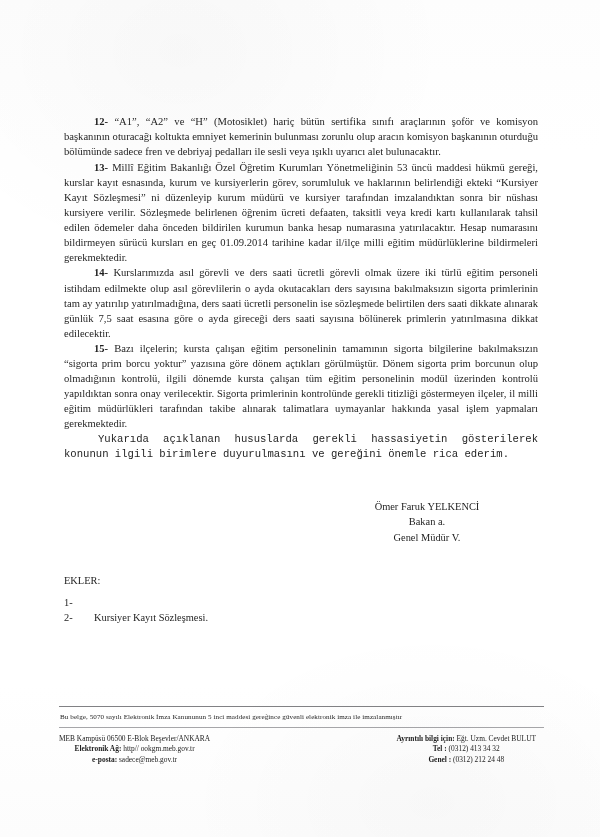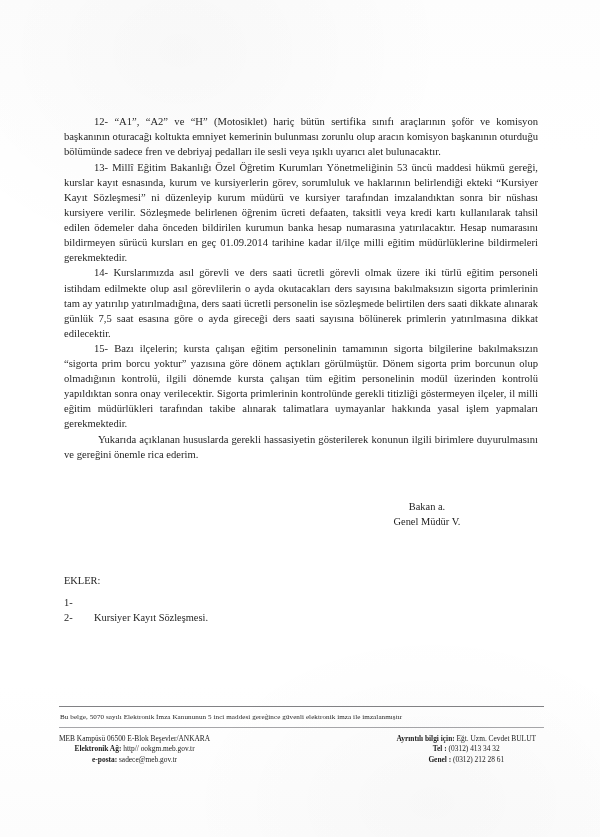--- a/index.html
+++ b/index.html
@@ -40,29 +40,30 @@
     margin: 0 0 0.5px 0;
     font-size: 10.6px;
     line-height: 15.05px;
     text-align: justify;
     text-justify: inter-word;
     text-indent: 30px;
     color: #1e1e1e;
     -webkit-font-smoothing: antialiased;
   }
   p.para .num {
-    font-weight: normal;
+    font-weight: bold;
   }
   p.closing {
     margin: 0;
     font-size: 10.6px;
     line-height: 15.05px;
     text-align: justify;
     text-indent: 34px;
     color: #1e1e1e;
+    font-family: Liberation Mono, monospace;
   }
   .sign-block {
     position: absolute;
     left: 332px;
     top: 499px;
     width: 190px;
     text-align: center;
     font-size: 10.4px;
     line-height: 15.4px;
     color: #1e1e1e;
@@ -153,20 +154,21 @@
 
   <div class="body-block">
     <p class="para"><span class="num">12-</span><span> “A1”, “A2”  ve “H” (Motosiklet) hariç bütün sertifika sınıfı araçlarının şoför ve komisyon başkanının oturacağı koltukta emniyet kemerinin bulunması zorunlu olup aracın komisyon başkanının oturduğu bölümünde sadece fren ve debriyaj pedalları ile sesli veya ışıklı uyarıcı alet bulunacaktır.</span></p>
     <p class="para"><span class="num">13-</span><span> Millî Eğitim Bakanlığı Özel Öğretim Kurumları Yönetmeliğinin 53 üncü maddesi hükmü gereği, kurslar kayıt esnasında, kurum ve kursiyerlerin   görev, sorumluluk ve haklarının belirlendiği ekteki  “Kursiyer Kayıt Sözleşmesi” ni düzenleyip kurum müdürü ve kursiyer tarafından imzalandıktan sonra bir nüshası kursiyere verilir. Sözleşmede belirlenen öğrenim ücreti defaaten, taksitli veya kredi kartı kullanılarak tahsil edilen ödemeler daha önceden bildirilen kurumun banka hesap numarasına yatırılacaktır. Hesap numarasını bildirmeyen sürücü kursları en geç 01.09.2014 tarihine kadar il/ilçe milli eğitim müdürlüklerine bildirmeleri gerekmektedir.</span></p>
     <p class="para"><span class="num">14-</span><span> Kurslarımızda asıl görevli ve ders saati ücretli görevli olmak üzere iki türlü eğitim personeli istihdam edilmekte olup asıl görevlilerin o ayda okutacakları ders sayısına bakılmaksızın sigorta primlerinin tam ay yatırılıp yatırılmadığına, ders saati ücretli personelin ise sözleşmede belirtilen ders saati dikkate alınarak günlük 7,5 saat esasına göre o ayda gireceği ders saati sayısına bölünerek primlerin yatırılmasına dikkat edilecektir.</span></p>
     <p class="para"><span class="num">15-</span><span> Bazı ilçelerin; kursta çalışan eğitim personelinin tamamının sigorta bilgilerine bakılmaksızın “sigorta prim borcu yoktur” yazısına göre dönem açtıkları görülmüştür. Dönem sigorta prim borcunun olup olmadığının kontrolü,  ilgili dönemde kursta çalışan tüm eğitim personelinin modül üzerinden kontrolü yapıldıktan sonra onay verilecektir. Sigorta primlerinin kontrolünde gerekli titizliği göstermeyen ilçeler, il milli eğitim müdürlükleri tarafından takibe alınarak talimatlara uymayanlar hakkında yasal işlem yapmaları gerekmektedir.</span></p>
     <p class="closing">Yukarıda açıklanan hususlarda gerekli hassasiyetin gösterilerek konunun ilgili birimlere duyurulmasını ve gereğini önemle rica ederim.</p>
   </div>
 
   <div class="sign-block">
+    <div>Ömer Faruk YELKENCİ</div>
     <div>Bakan a.</div>
     <div>Genel Müdür V.</div>
   </div>
 
   <div class="ekler">
     <div class="ekler-title">EKLER:</div>
     <div class="ek-row">
       <span class="ek-num">1-</span>
     </div>
     <div class="ek-row">
@@ -181,18 +183,18 @@
     <div class="rule second"></div>
     <div class="footer-cols">
       <div class="f-left">
         <div class="addr-line">MEB  Kampüsü 06500 E-Blok Beşevler/ANKARA</div>
         <div class="addr-line"><span class="f-label">Elektronik Ağ:</span><span> http// ookgm.meb.gov.tr</span></div>
         <div class="addr-line"><span class="f-label">e-posta:</span><span> sadece@meb.gov.tr</span></div>
       </div>
       <div class="f-right">
         <div class="addr-line"><span class="f-label">Ayrıntılı bilgi için:</span><span> Eğt. Uzm. Cevdet BULUT</span></div>
         <div class="addr-line"><span class="f-label">Tel :</span><span> (0312) 413 34 32</span></div>
-        <div class="addr-line"><span class="f-label">Genel :</span><span>  (0312) 212 28 61</span></div>
+        <div class="addr-line"><span class="f-label">Genel :</span><span>  (0312) 212 24 48</span></div>
       </div>
     </div>
   </div>
 
 </div>
 
 </body></html>

